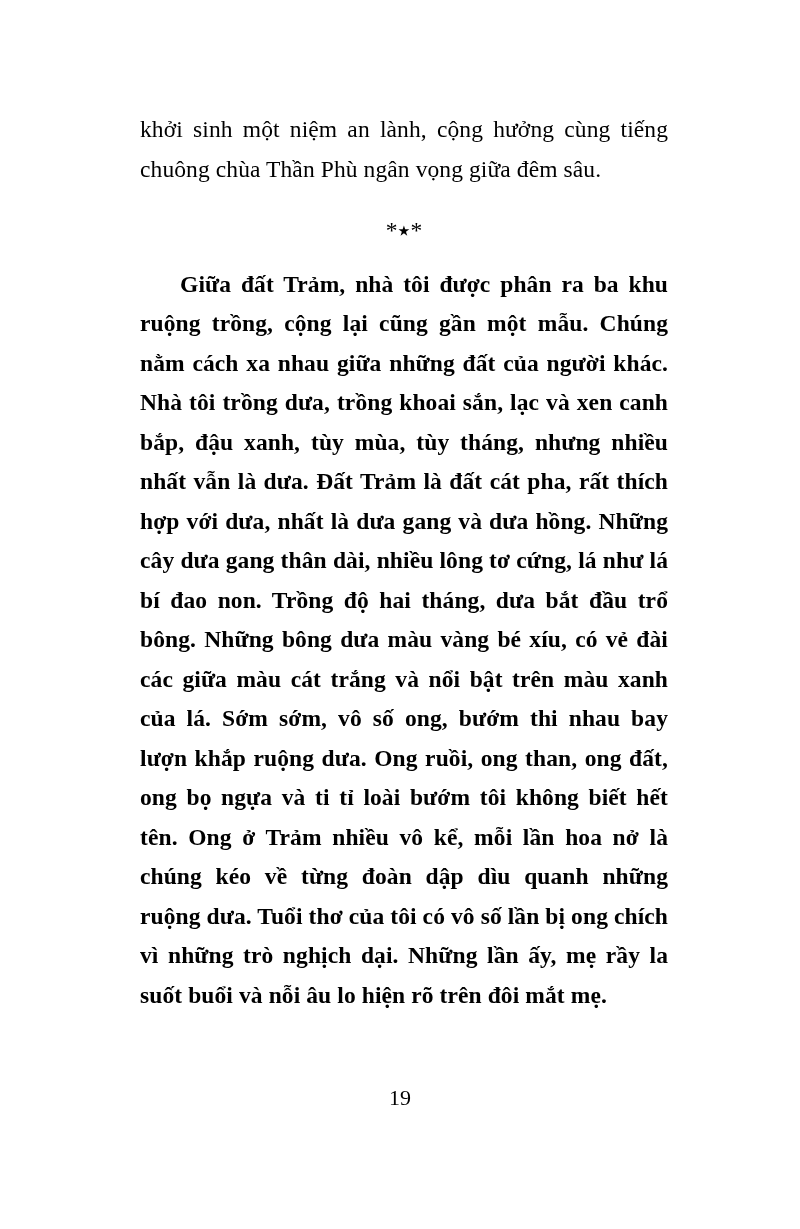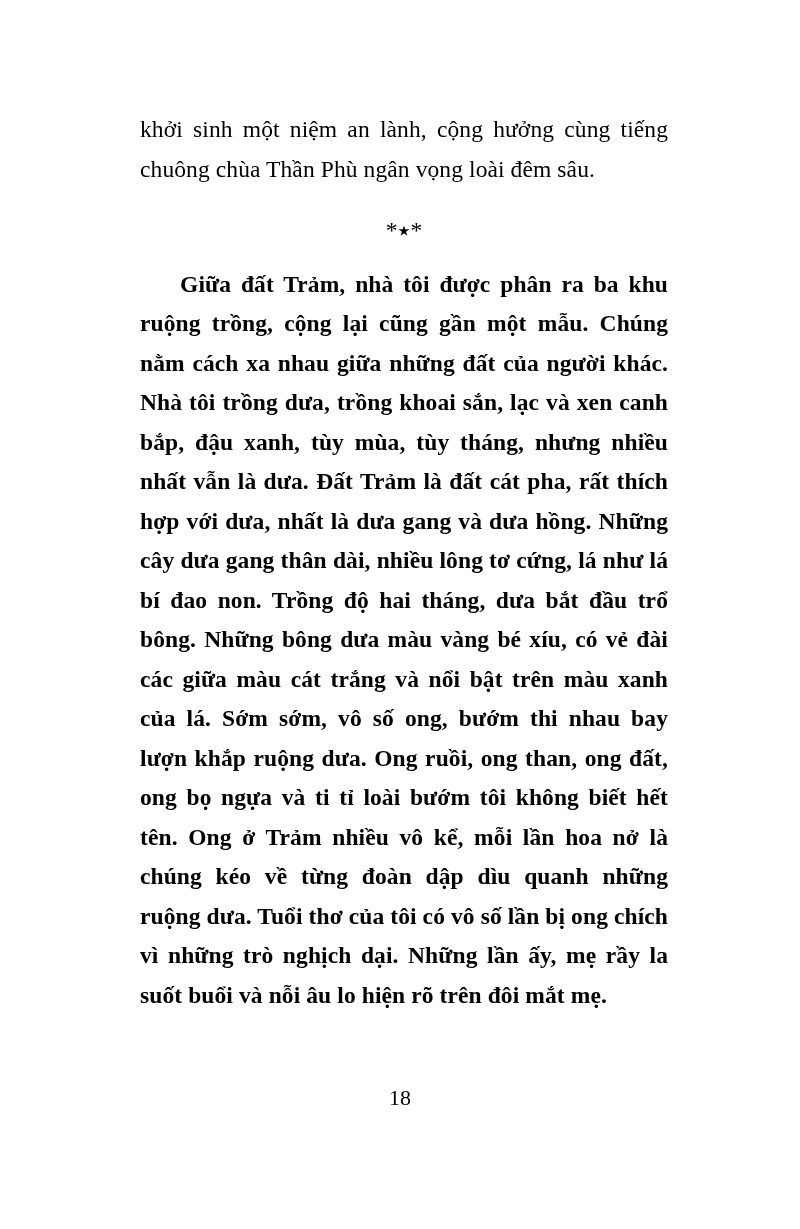--- a/index.html
+++ b/index.html
@@ -52,23 +52,23 @@
     font-family: "Liberation Serif", serif;
   }
 </style>
 </head>
 <body>
 
 <div class="page">
 
   <div class="text-block">
 
-    <p class="para">khởi sinh một niệm an lành, cộng hưởng cùng tiếng chuông chùa Thần Phù ngân vọng loài đêm sâu.</p>
+    <p class="para">khởi sinh một niệm an lành, cộng hưởng cùng tiếng chuông chùa Thần Phù ngân vọng giữa đêm sâu.</p>
 
     <div class="divider">*٭*</div>
 
     <p class="para indent">Giữa đất Trảm, nhà tôi được phân ra ba khu ruộng trồng, cộng lại cũng gần một mẫu. Chúng nằm cách xa nhau giữa những đất của người khác. Nhà tôi trồng dưa, trồng khoai sắn, lạc và xen canh bắp, đậu xanh, tùy mùa, tùy tháng, nhưng nhiều nhất vẫn là dưa. Đất Trảm là đất cát pha, rất thích hợp với dưa, nhất là dưa gang và dưa hồng. Những cây dưa gang thân dài, nhiều lông tơ cứng, lá như lá bí đao non. Trồng độ hai tháng, dưa bắt đầu trổ bông. Những bông dưa màu vàng bé xíu, có vẻ đài các giữa màu cát trắng và nổi bật trên màu xanh của lá. Sớm sớm, vô số ong, bướm thi nhau bay lượn khắp ruộng dưa. Ong ruồi, ong than, ong đất, ong bọ ngựa và ti tỉ loài bướm tôi không biết hết tên. Ong ở Trảm nhiều vô kể, mỗi lần hoa nở là chúng kéo về từng đoàn dập dìu quanh những ruộng dưa. Tuổi thơ của tôi có vô số lần bị ong chích vì những trò nghịch dại. Những lần ấy, mẹ rầy la suốt buổi và nỗi âu lo hiện rõ trên đôi mắt mẹ.</p>
 
   </div>
 
-  <div class="folio">18</div>
+  <div class="folio">19</div>
 
 </div>
 
 </body></html>

